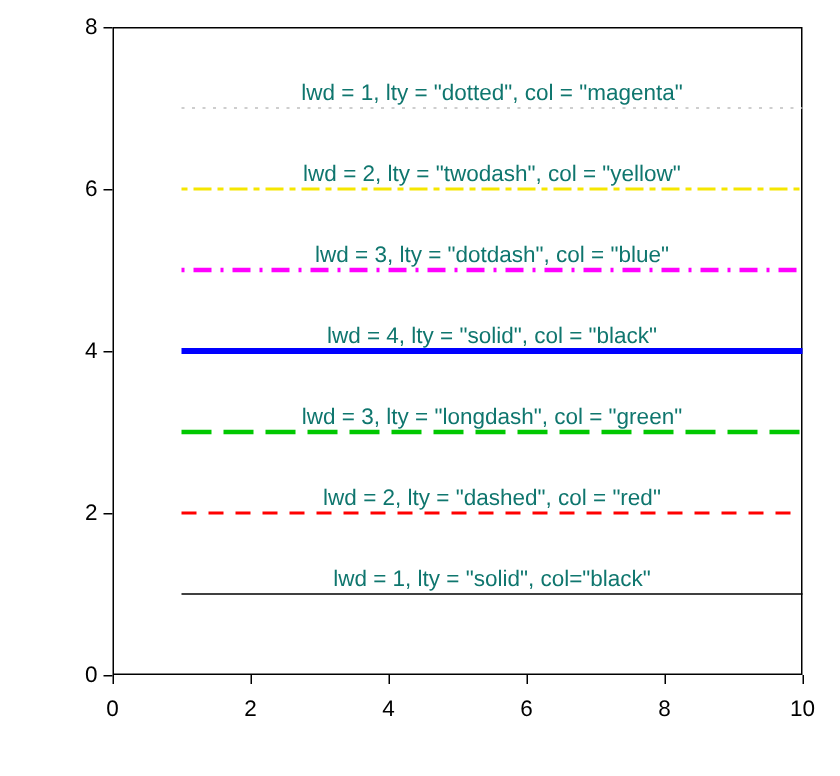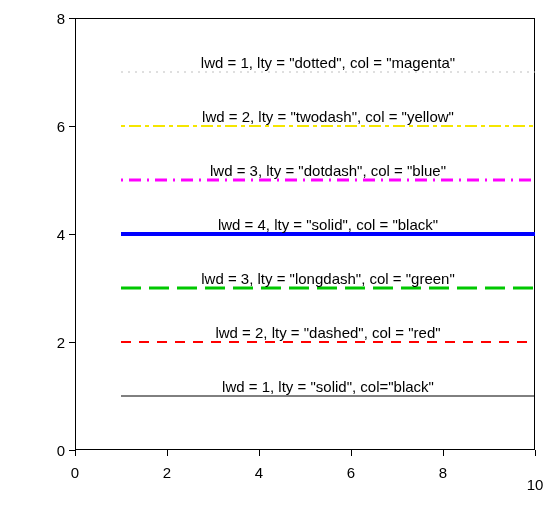--- a/index.html
+++ b/index.html
@@ -40,21 +40,21 @@
   .tick-label.x {
     transform: translateX(-50%);
   }
   .tick-label.y {
     transform: translateY(-50%);
     text-align: right;
   }
   .line-label {
     position: absolute;
     font-size: 15px;
-    color: #000000;
+    color: #0f766e;
     white-space: nowrap;
     transform: translate(-50%, -50%);
     background: transparent;
     padding: 0 2px;
   }
 </style>
 </head>
 <body>
 
 <div class="stage">
@@ -64,21 +64,21 @@
       <div class="tick-label x" style="left: 75px; top: 464px;">0</div>
       <div class="tick-x" style="left: 166.5px; top: 450px;"></div>
       <div class="tick-label x" style="left: 167px; top: 464px;">2</div>
       <div class="tick-x" style="left: 258.5px; top: 450px;"></div>
       <div class="tick-label x" style="left: 259px; top: 464px;">4</div>
       <div class="tick-x" style="left: 350.5px; top: 450px;"></div>
       <div class="tick-label x" style="left: 351px; top: 464px;">6</div>
       <div class="tick-x" style="left: 442.5px; top: 450px;"></div>
       <div class="tick-label x" style="left: 443px; top: 464px;">8</div>
       <div class="tick-x" style="left: 534.5px; top: 450px;"></div>
-      <div class="tick-label x" style="left: 535px; top: 464px; margin-top: 12px;">10</div>
+      <div class="tick-label x" style="left: 535px; top: 464px;">10</div>
       <div class="tick-y" style="left: 69px; top: 449.5px;"></div>
       <div class="tick-label y" style="left: 47px; top: 450px; width: 18px;">0</div>
       <div class="tick-y" style="left: 69px; top: 341.5px;"></div>
       <div class="tick-label y" style="left: 47px; top: 342px; width: 18px;">2</div>
       <div class="tick-y" style="left: 69px; top: 233.5px;"></div>
       <div class="tick-label y" style="left: 47px; top: 234px; width: 18px;">4</div>
       <div class="tick-y" style="left: 69px; top: 125.5px;"></div>
       <div class="tick-label y" style="left: 47px; top: 126px; width: 18px;">6</div>
       <div class="tick-y" style="left: 69px; top: 17.5px;"></div>
       <div class="tick-label y" style="left: 47px; top: 18px; width: 18px;">8</div>

